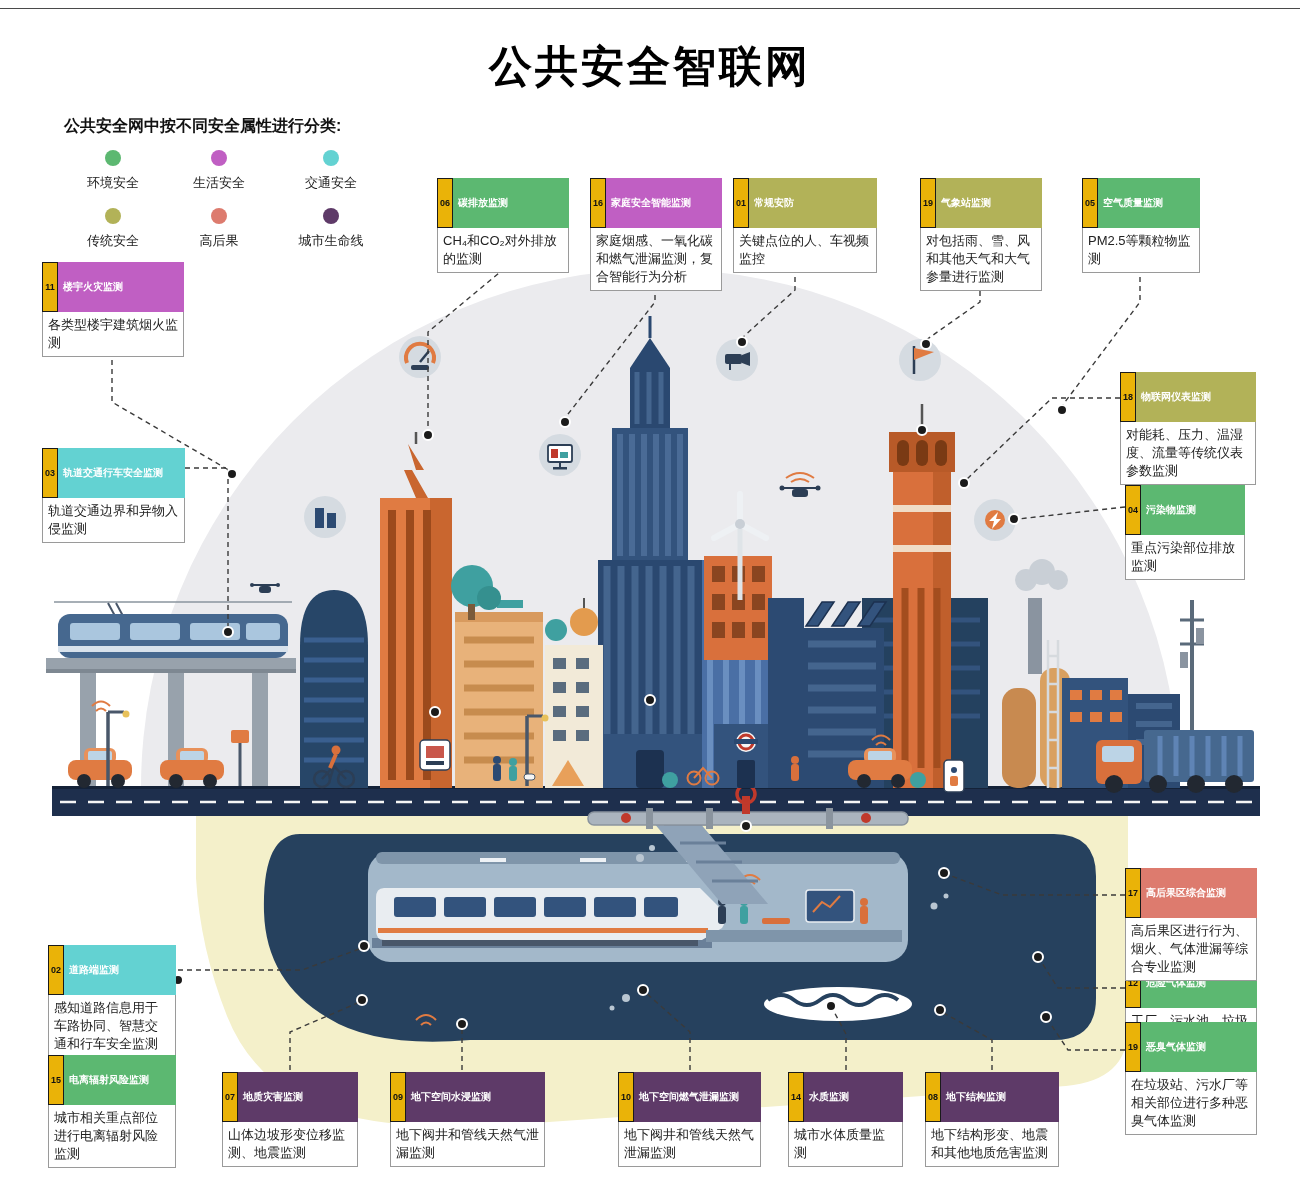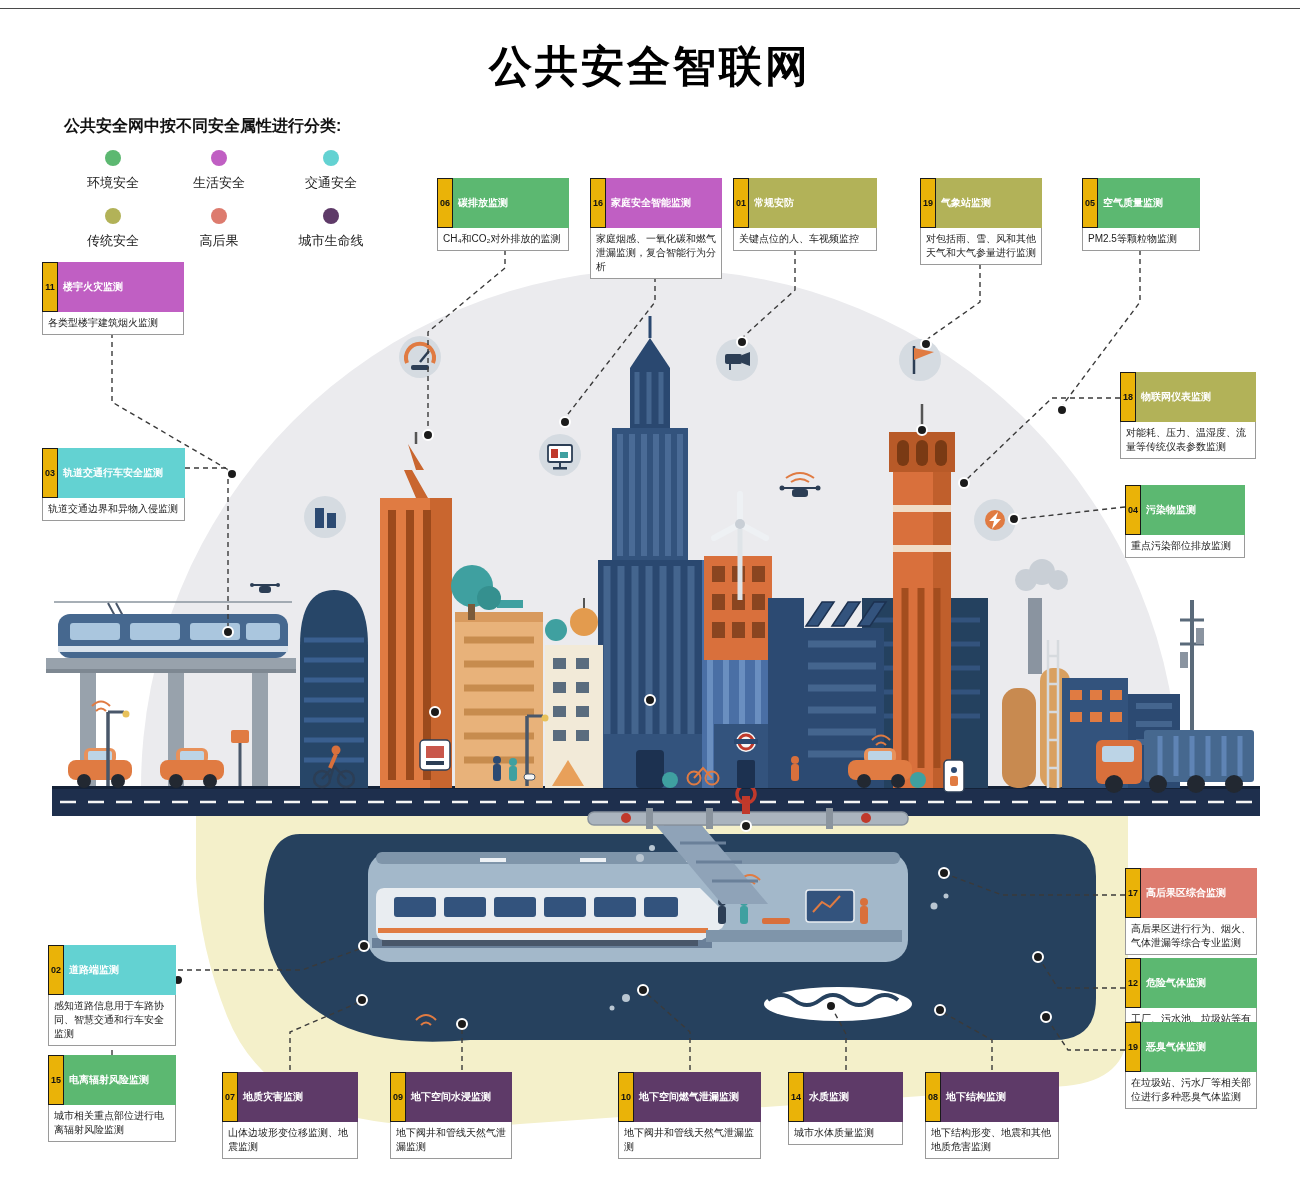--- a/index.html
+++ b/index.html
@@ -18,21 +18,21 @@
 
   .city { position:absolute; left:0; top:0; z-index:1; }
 
   .callout { position:absolute; z-index:3; }
   .callout-head { display:flex; align-items:stretch; }
   .callout-num { background:#eab308; border:1px solid #1a1a1a; color:#111; font-weight:bold;
                  font-size:9px; min-width:16px; display:flex; align-items:center; justify-content:center; }
   .callout-title { color:#fff; font-weight:bold; font-size:10px; line-height:1.15;
                    padding:19px 5px; flex:1; }
   .callout-body { background:#fff; border:1px solid #9a9a9a; border-top:none; color:#222;
-                  font-size:10px; line-height:1.4; padding:4px 5px; }
+                  font-size:13px; line-height:1.4; padding:4px 5px; }
   .cat-green  .callout-title{background:#5cb871}
   .cat-magenta .callout-title{background:#c05fc3}
   .cat-cyan   .callout-title{background:#63d2d2}
   .cat-olive  .callout-title{background:#b2b258}
   .cat-salmon .callout-title{background:#dd7b6e}
   .cat-purple .callout-title{background:#5e3a68}
 </style>
 </head>
 <body>
 
@@ -542,21 +542,21 @@
       </div>
     <div class="callout-body">山体边坡形变位移监测、地震监测</div>
   </div>
   <div class="callout cat-purple" style="left:925px;top:1072px;width:134px">
     <div class="callout-head">
         <span class="callout-num">08</span>
         <span class="callout-title">地下结构监测</span>
       </div>
     <div class="callout-body">地下结构形变、地震和其他地质危害监测</div>
   </div>
-  <div class="callout cat-purple" style="left:390px;top:1072px;width:122px">
+  <div class="callout cat-purple" style="left:390px;top:1072px;width:155px">
     <div class="callout-head">
         <span class="callout-num">09</span>
         <span class="callout-title">地下空间水浸监测</span>
       </div>
     <div class="callout-body">地下阀井和管线天然气泄漏监测</div>
   </div>
   <div class="callout cat-purple" style="left:618px;top:1072px;width:143px">
     <div class="callout-head">
         <span class="callout-num">10</span>
         <span class="callout-title">地下空间燃气泄漏监测</span>

